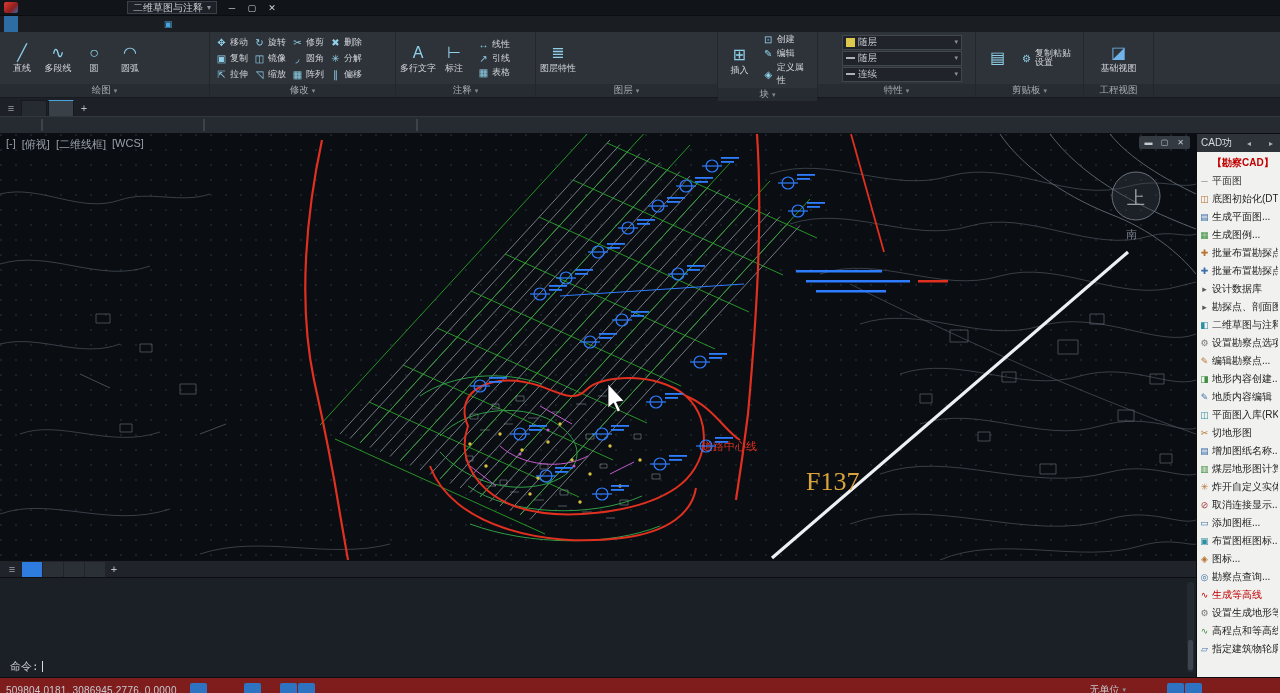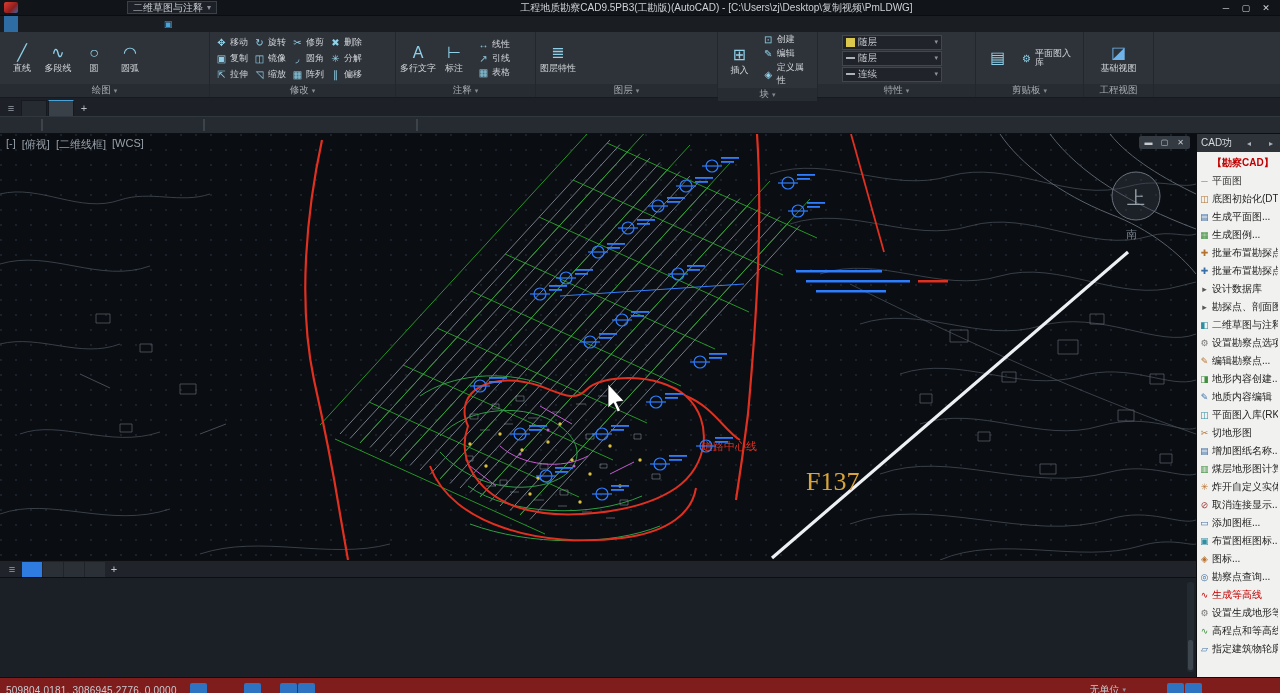--- a/index.html
+++ b/index.html
@@ -40,21 +40,21 @@
   .mitem .g { color:#8fd0e8; font-size:10px; width:11px; text-align:center; flex:none; }
   .vcol { display:flex; flex-direction:column; gap:1px; }
   .layer-tools { display:flex; gap:3px; padding:1px 2px; }
   .layer-tools .rs { width:13px; }
   .dd-box { display:flex; align-items:center; gap:3px; background:#20242a; border:1px solid #41474f; height:15px; padding:0 3px; color:#c8cdd2; font-size:9.5px; }
   .dd-box .sw { width:9px; height:9px; flex:none; background:#888; }
   .dd-box.linesw .sw { height:2px; background:#aab2ba; }
   .dd-box .txt { white-space:nowrap; overflow:hidden; flex:1; }
   .dd-box .dd { font-size:7px; color:#8d939a; margin-left:auto; }
   .layer-dd { width:132px; }
-  .prop-dd { width:100px; }
+  .prop-dd { width:120px; }
 
   
   .doc-tabs { height:18px; background:#1d2127; display:flex; align-items:flex-end; padding:0 2px; gap:1px; }
   .hmenu { width:18px; height:16px; display:flex; align-items:center; justify-content:center; color:#9aa2ab; }
   .dtab { height:16px; padding:0 12px; display:flex; align-items:center; background:#262b31; color:#b9bfc5; font-size:10px; border:1px solid #16191d; border-bottom:none; }
   .dtab.active { background:#3a4047; color:#e8ebee; border-top:1px solid #4aa3d9; }
   .dtab-add { width:18px; height:16px; display:flex; align-items:center; justify-content:center; color:#b9bfc5; }
   .toolbar { height:18px; background:#262b32; display:flex; align-items:center; padding:0 4px; gap:1px; border-top:1px solid #31373e; border-bottom:1px solid #0c0e11; }
   .ticon { width:16px; height:15px; display:flex; align-items:center; justify-content:center; font-size:10px; color:#7fb7d9; border-radius:2px; }
   .ticon.sep { width:2px; height:12px; background:#3c434b; margin:0 3px; border-radius:0; pointer-events:none; }
@@ -112,21 +112,20 @@
       <span class="qicon"></span>
       <span class="qicon"></span>
       <span class="qicon"></span>
       <span class="qicon"></span>
       <span class="qicon"></span>
     </div>
   <div class="workspace">
     <span>二维草图与注释</span>
     <span class="dd">▾</span>
   </div>
-  <div class="tb-title">工程地质勘察CAD9.5PB3(工勘版)(AutoCAD) - [C:\Users\zj\Desktop\复制视频\PmLDWG]</div>
   <div class="win-btns">
     <span>─</span>
     <span>▢</span>
     <span>✕</span>
   </div>
 </div>
 
 <div class="ribbon-tabs">
   <div class="rtabs">
       <span class="rtab active"></span>
@@ -349,21 +348,21 @@
     </div>
   </div>
 
   <div class="rpanel" style="width:108px">
     <div class="rpanel-content">
       <div class="rbig">
         <span class="g">▤</span>
       </div>
       <div class="mitem">
         <span class="g">⚙</span>
-        <span style="width:42px;white-space:normal;line-height:9px">平面图入库</span>
+        <span style="width:42px;white-space:normal;line-height:9px">复制粘贴设置</span>
       </div>
     </div>
     <div class="rpanel-label">
       <span>剪贴板</span>
       <span class="dd">▾</span>
     </div>
   </div>
 
   <div class="rpanel" style="width:70px">
     <div class="rpanel-content" style="justify-content:center">
@@ -606,20 +605,24 @@
 
     <div class="cmd">
       <div>
           <div class="cmd-line"></div>
           <div class="cmd-line"></div>
           <div class="cmd-line"></div>
           <div class="cmd-line"></div>
           <div class="cmd-line"></div>
           <div class="cmd-line"></div>
         </div>
+      <div class="cmd-prompt">
+        <span>命令:</span>
+        <span class="caret"></span>
+      </div>
       <div class="cmd-scroll">
           <i></i>
         </div>
     </div>
   </div>
 
   <div class="spanel">
     <div class="spanel-header">
       <span class="t">CAD功能</span>
       <span class="ic">◂</span>

